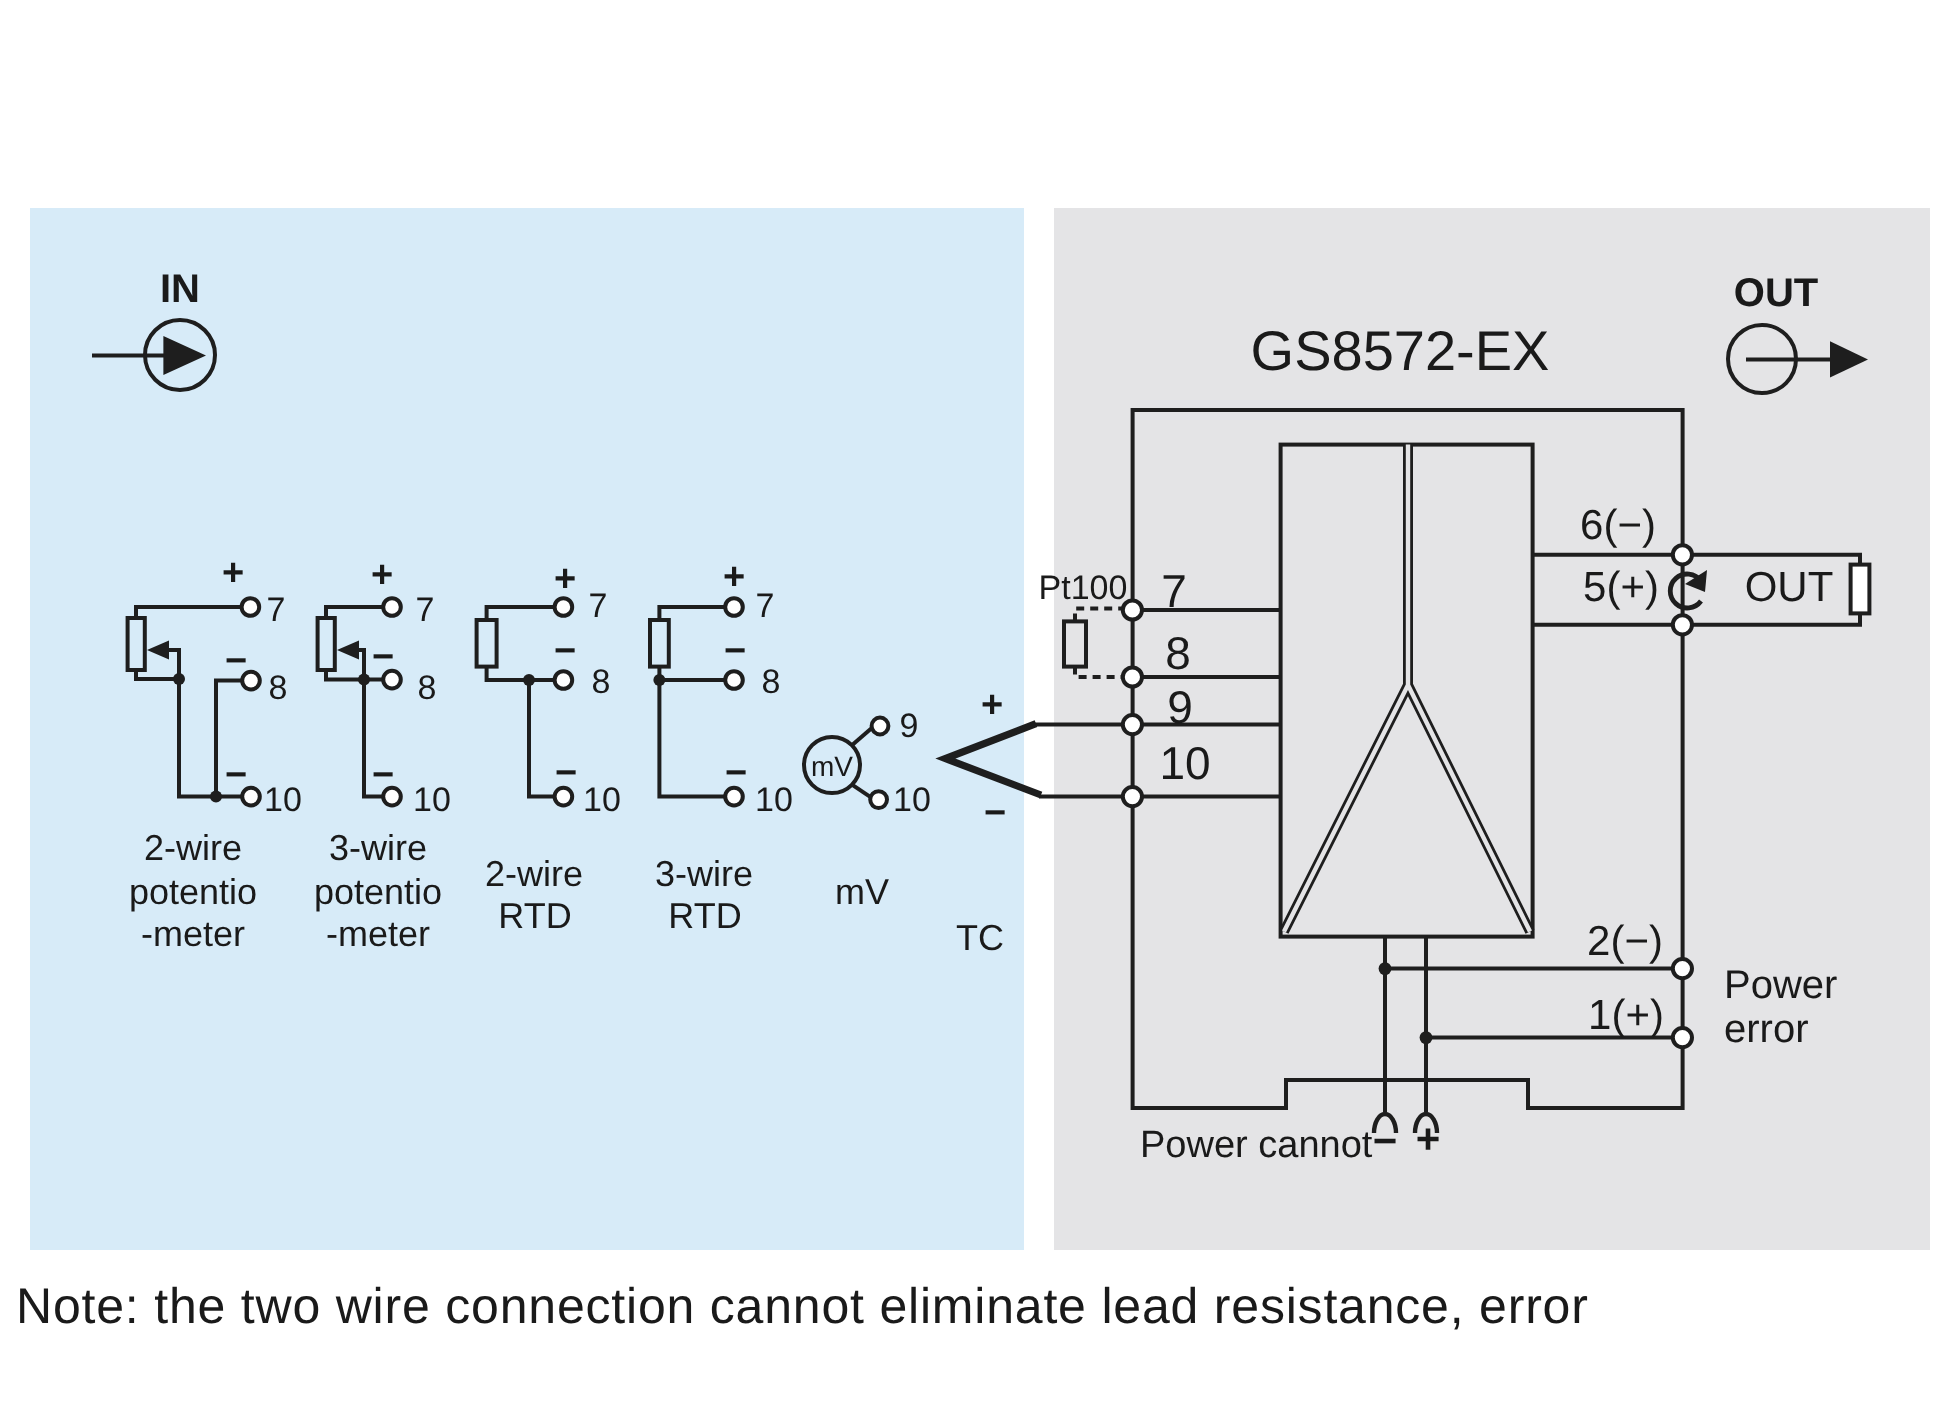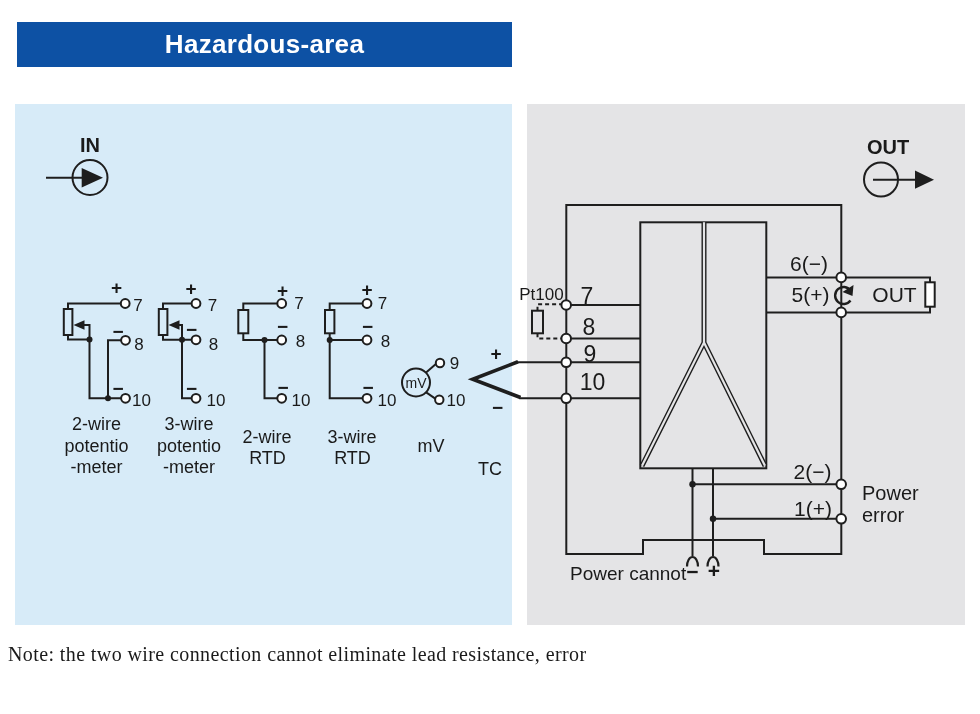--- a/index.html
+++ b/index.html
@@ -13,30 +13,27 @@
   .panel{position:absolute;top:104px;height:521px;}
   .panel-haz{left:15px;width:497px;background:#d7ebf8;}
   .panel-safe{left:527px;width:438px;background:#e4e4e6;}
   svg.wires{position:absolute;left:0;top:0;z-index:2;}
   .lbl{position:absolute;z-index:3;transform:translate(-50%,-50%);
        white-space:nowrap;line-height:1;color:#1a1a1a;}
   .left{transform:translate(0,-50%);}
   .b{font-weight:bold;}
   .f14{font-size:14px;} .f17{font-size:17px;} .f18{font-size:18px;}
   .f19{font-size:19px;} .f20{font-size:20px;} .f21{font-size:21px;}
-  .f23{font-size:23px;} .f25{font-size:20px;letter-spacing:.4px;font-family:Liberation Serif, serif;} .f28{font-size:28px;}
+  .f23{font-size:23px;} .f25{font-size:25px;letter-spacing:.4px;} .f28{font-size:28px;}
 </style>
 </head>
 <body>
 
 <div class="canvas">
 
-  <div class="bar bar-haz">
-    <span>Hazardous-area</span>
-  </div>
 
   <div class="panel panel-haz"></div>
   <div class="panel panel-safe"></div>
 
   <svg class="wires" width="980" height="714" viewBox="0 0 980 714">
     <g stroke="#1e1e1e" stroke-width="2" fill="none">
 
       <g>
         <line x1="46" y1="177.7" x2="82" y2="177.7"></line>
         <circle cx="90" cy="177.5" r="17.5"></circle>
@@ -204,20 +201,21 @@
 
   <div class="lbl f14" style="left:416px;top:382.5px">mV</div>
   <div class="lbl f17" style="left:454.5px;top:362.5px">9</div>
   <div class="lbl f17" style="left:456px;top:400px">10</div>
   <div class="lbl f18" style="left:431px;top:445.5px">mV</div>
 
   <div class="lbl b f19" style="left:496px;top:353px">+</div>
   <div class="lbl b f19" style="left:497.5px;top:407px">−</div>
   <div class="lbl f18" style="left:490px;top:469px">TC</div>
 
+  <div class="lbl f28" style="left:700px;top:176px">GS8572-EX</div>
   <div class="lbl b f20" style="left:888px;top:147px">OUT</div>
   <div class="lbl f17" style="left:541.5px;top:294px">Pt100</div>
 
   <div class="lbl f23" style="left:587px;top:295.5px">7</div>
   <div class="lbl f23" style="left:589px;top:327px">8</div>
   <div class="lbl f23" style="left:590px;top:354px">9</div>
   <div class="lbl f23" style="left:592.5px;top:382px">10</div>
 
   <div class="lbl f21" style="left:809px;top:262.5px">6(−)</div>
   <div class="lbl f21" style="left:810.5px;top:293.5px">5(+)</div>

